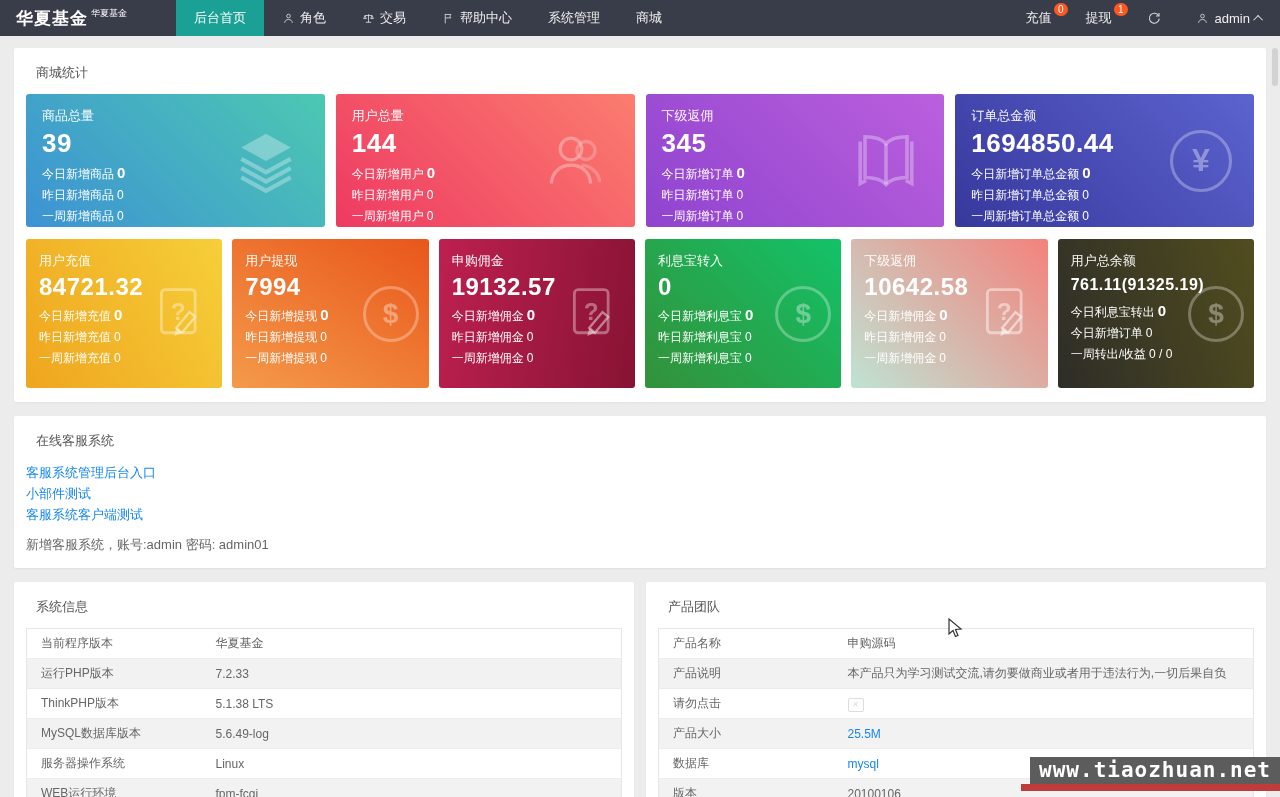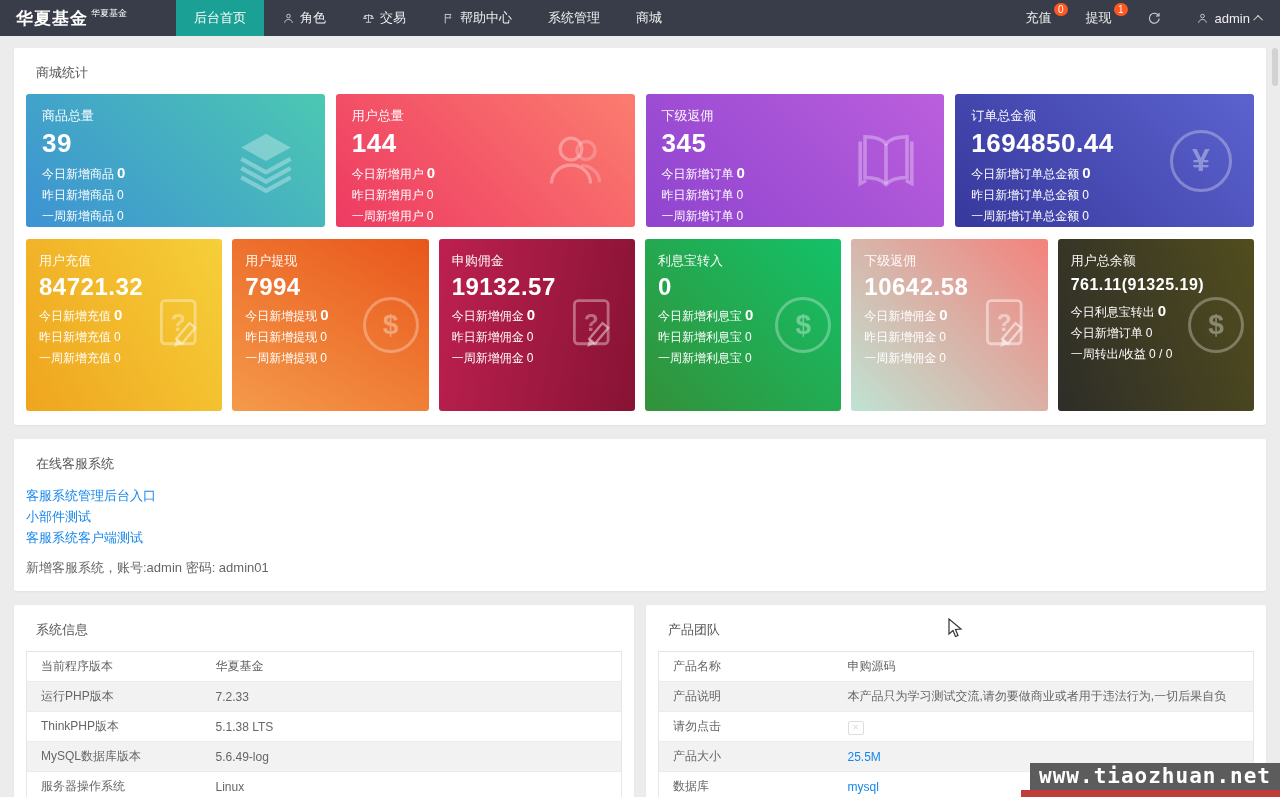--- a/index.html
+++ b/index.html
@@ -24,21 +24,21 @@
   
   .content { padding:12px 14px; }
   .panel { background:#fff; border-radius:2px; padding:14px 12px; margin-bottom:14px; box-shadow:0 1px 2px rgba(0,0,0,.05); }
   .section-title { font-size:13px; color:#565656; margin:2px 0 12px 10px; }
 
   
   .cards-row1 { display:grid; grid-template-columns:repeat(4,1fr); gap:11px; margin-bottom:12px; }
   .cards-row2 { display:grid; grid-template-columns:repeat(6,1fr); gap:10px; }
   .card { border-radius:3px; color:#fff; padding:13px 16px; position:relative; overflow:hidden; }
   .cards-row1 .card { height:133px; }
-  .cards-row2 .card { height:172px; padding:13px 13px; }
+  .cards-row2 .card { height:149px; padding:13px 13px; }
   .card-title { font-size:13px; opacity:.96; }
   .card-value { font-size:26px; font-weight:bold; margin:3px 0 3px; letter-spacing:.5px; }
   .cards-row2 .card-value { font-size:24px; }
   .card-value.small { font-size:16px; margin:6px 0 6px; }
   .card-line { font-size:12px; line-height:21px; white-space:nowrap; }
   .card-line b { font-weight:400; font-size:12px; margin-left:3px; }
   .card-line.today b { font-weight:700; font-size:15px; }
   .card-icon { position:absolute; right:22px; top:50%; transform:translateY(-50%); opacity:.9; }
   .cards-row2 .card-icon { right:10px; }
   .card-icon svg { display:block; }
@@ -66,21 +66,21 @@
   .info-table { width:100%; border:1px solid #e6e6e6; border-collapse:collapse; font-size:12px; color:#666; }
   .info-table td { padding:0 14px; height:30px; border-bottom:1px solid #ececec; }
   .info-table td.lbl { width:175px; }
   .info-table tr:nth-child(even) { background:#f2f2f2; }
   .link-val { color:#1586ec; cursor:pointer; }
   .broken-img { display:inline-block; width:16px; height:14px; border:1px solid #ddd; border-radius:2px; color:#ddd; font-size:8px; line-height:12px; text-align:center; }
 
   
   .scroll-thumb { position:absolute; right:2px; top:48px; width:6px; height:38px; background:#d2d2d2; border-radius:3px; }
   .cursor { position:absolute; left:948px; top:618px; }
-  .watermark { position:absolute; right:0; bottom:0;margin-left:26px; }
+  .watermark { position:absolute; right:0; bottom:6px;margin-left:26px; }
   .wm-text { background:#5c5c5c; color:#fff; font-family:"DejaVu Sans Mono", monospace; font-size:21px; font-weight:bold; padding:1px 9px 2px; letter-spacing:1px; }
   .wm-red { height:7px; background:#c23b3b; margin-left:-9px; }
 </style>
 </head>
 <body>
 
 <div class="navbar">
   <div class="logo">
     <span class="logo-main">华夏基金</span>
     <span class="logo-sup">华夏基金</span>

